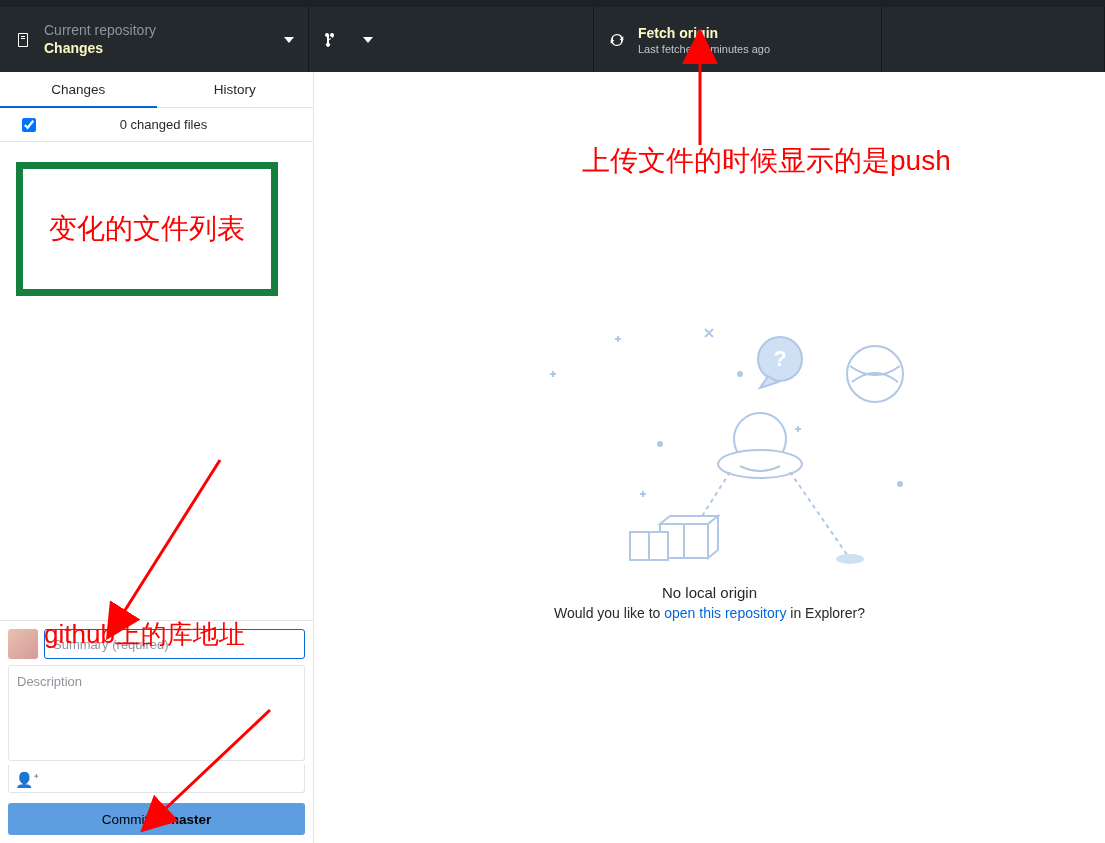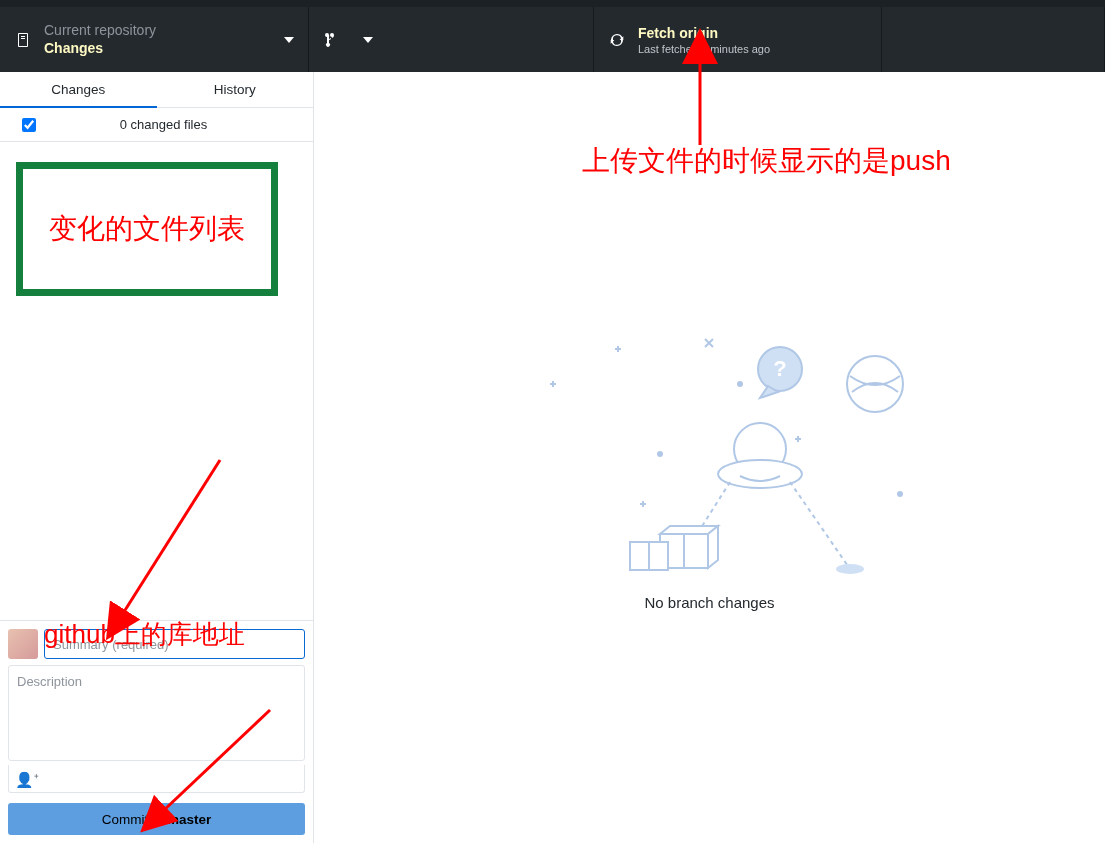--- a/index.html
+++ b/index.html
@@ -159,21 +159,24 @@
               <rect x="150" y="238" width="38" height="28" fill="#fff"></rect>
               <path d="M180 230 l10 -8 l48 0 l-10 8 z" fill="#fff"></path>
               <path d="M228 230 l10 -8 l0 34 l-10 8 z" fill="#fff"></path>
               <line x1="204" y1="230" x2="204" y2="264"></line>
               <line x1="169" y1="238" x2="169" y2="266"></line>
             </g>
             <ellipse cx="370" cy="265" rx="14" ry="5" fill="#cfe0f4" stroke="none"></ellipse>
           </g>
         </svg>
       </div>
-      <h3>No branch changes</h3>
+      <h3>No local origin</h3>
+      <p>
+        <span>Would you like to </span><a href="#">open this repository</a><span> in Explorer?</span>
+      </p>
     </div>
   </div>
 </div>
 
 <div class="annot annot-box" style="left:16px; top:162px; width:262px; height:134px; display:flex; align-items:center; justify-content:center;">
   <span class="annot-text" style="font-size:28px;">变化的文件列表</span>
 </div>
 
 <svg class="arrow-svg" style="left:100px; top:430px;" width="150" height="200">
   <defs>

